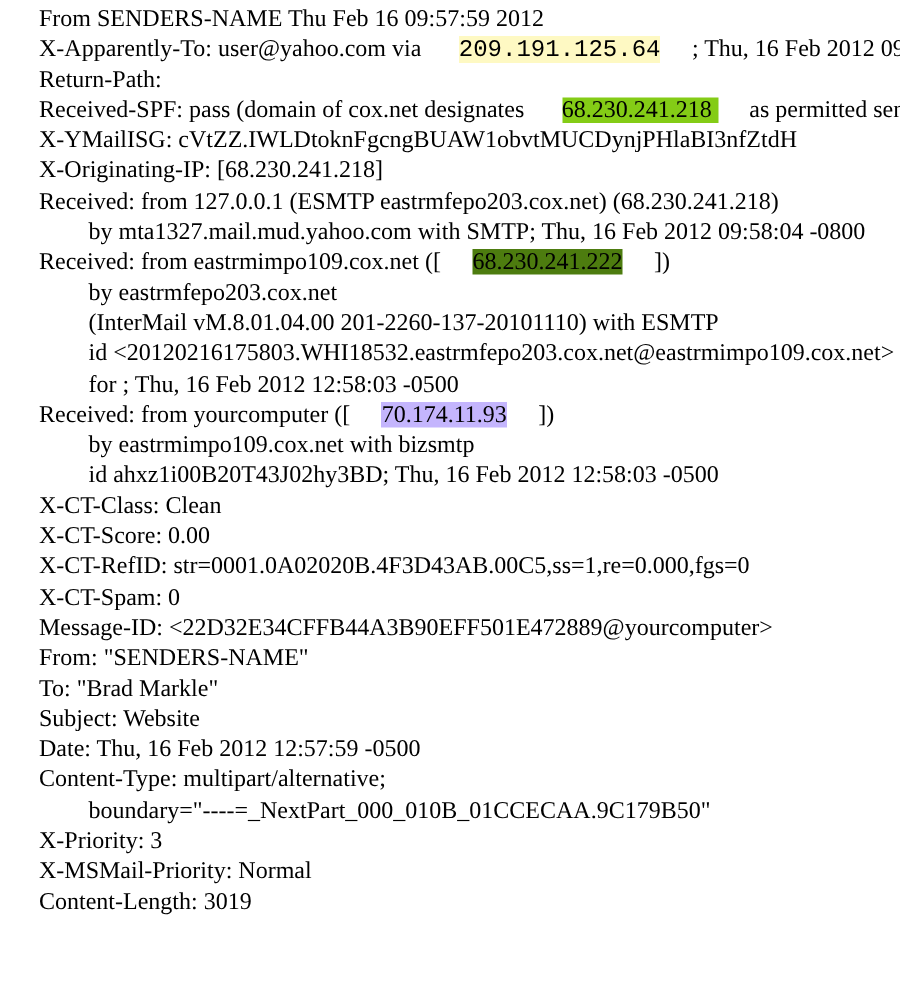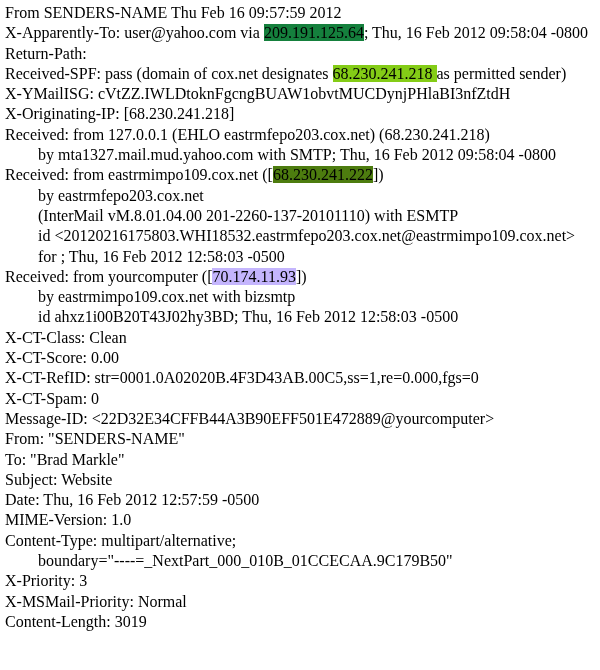--- a/index.html
+++ b/index.html
@@ -20,54 +20,54 @@
   .header-line {
     white-space: pre;
     line-height: 20.3px;
     height: 20.3px;
   }
   .header-line.indent {
     padding-left: 33px;
   }
   .seg {
     white-space: pre;
+    margin-left: 21px;
   }
   .hl {
     
     background-color: #ffff99;
   }
 </style>
 </head>
 <body>
 
 <div id="email-headers" style="background: rgb(255, 255, 255); color: rgb(0, 0, 0);">
     <div class="header-line"><span class="seg">From SENDERS-NAME Thu Feb 16 09:57:59 2012</span></div>
-    <div class="header-line"><span class="seg">X-Apparently-To: user@yahoo.com via </span><span class="seg hl" style="background-color: #15803d;">209.191.125.64</span><span class="seg">; Thu, 16 Feb 2012 09:58:04 -0800</span></div>
+    <div class="header-line"><span class="seg">X-Apparently-To: user@yahoo.com via </span><span class="seg hl" style="background-color: #fef9c3; font-family: Liberation Mono, monospace;">209.191.125.64</span><span class="seg">; Thu, 16 Feb 2012 09:58:04 -0800</span></div>
     <div class="header-line"><span class="seg">Return-Path:</span></div>
     <div class="header-line"><span class="seg">Received-SPF: pass (domain of cox.net designates </span><span class="seg hl" style="background-color: #84cc16;">68.230.241.218 </span><span class="seg">as permitted sender)</span></div>
     <div class="header-line"><span class="seg">X-YMailISG: cVtZZ.IWLDtoknFgcngBUAW1obvtMUCDynjPHlaBI3nfZtdH</span></div>
     <div class="header-line"><span class="seg">X-Originating-IP: [68.230.241.218]</span></div>
-    <div class="header-line"><span class="seg">Received: from 127.0.0.1 (EHLO eastrmfepo203.cox.net) (68.230.241.218)</span></div>
+    <div class="header-line"><span class="seg">Received: from 127.0.0.1 (ESMTP eastrmfepo203.cox.net) (68.230.241.218)</span></div>
     <div class="header-line indent"><span class="seg">by mta1327.mail.mud.yahoo.com with SMTP; Thu, 16 Feb 2012 09:58:04 -0800</span></div>
     <div class="header-line"><span class="seg">Received: from eastrmimpo109.cox.net ([</span><span class="seg hl" style="background-color: #4d7c0f;">68.230.241.222</span><span class="seg">])</span></div>
     <div class="header-line indent"><span class="seg">by eastrmfepo203.cox.net</span></div>
     <div class="header-line indent"><span class="seg">(InterMail vM.8.01.04.00 201-2260-137-20101110) with ESMTP</span></div>
     <div class="header-line indent"><span class="seg">id &lt;20120216175803.WHI18532.eastrmfepo203.cox.net@eastrmimpo109.cox.net&gt;</span></div>
     <div class="header-line indent"><span class="seg">for ; Thu, 16 Feb 2012 12:58:03 -0500</span></div>
     <div class="header-line"><span class="seg">Received: from yourcomputer ([</span><span class="seg hl" style="background-color: #c4b5fd;">70.174.11.93</span><span class="seg">])</span></div>
     <div class="header-line indent"><span class="seg">by eastrmimpo109.cox.net with bizsmtp</span></div>
     <div class="header-line indent"><span class="seg">id ahxz1i00B20T43J02hy3BD; Thu, 16 Feb 2012 12:58:03 -0500</span></div>
     <div class="header-line"><span class="seg">X-CT-Class: Clean</span></div>
     <div class="header-line"><span class="seg">X-CT-Score: 0.00</span></div>
     <div class="header-line"><span class="seg">X-CT-RefID: str=0001.0A02020B.4F3D43AB.00C5,ss=1,re=0.000,fgs=0</span></div>
     <div class="header-line"><span class="seg">X-CT-Spam: 0</span></div>
     <div class="header-line"><span class="seg">Message-ID: &lt;22D32E34CFFB44A3B90EFF501E472889@yourcomputer&gt;</span></div>
     <div class="header-line"><span class="seg">From: "SENDERS-NAME"</span></div>
     <div class="header-line"><span class="seg">To: "Brad Markle"</span></div>
     <div class="header-line"><span class="seg">Subject: Website</span></div>
     <div class="header-line"><span class="seg">Date: Thu, 16 Feb 2012 12:57:59 -0500</span></div>
-    <div class="header-line"><span class="seg">MIME-Version: 1.0</span></div>
     <div class="header-line"><span class="seg">Content-Type: multipart/alternative;</span></div>
     <div class="header-line indent"><span class="seg">boundary="----=_NextPart_000_010B_01CCECAA.9C179B50"</span></div>
     <div class="header-line"><span class="seg">X-Priority: 3</span></div>
     <div class="header-line"><span class="seg">X-MSMail-Priority: Normal</span></div>
     <div class="header-line"><span class="seg">Content-Length: 3019</span></div>
   </div>
 
 </body></html>

